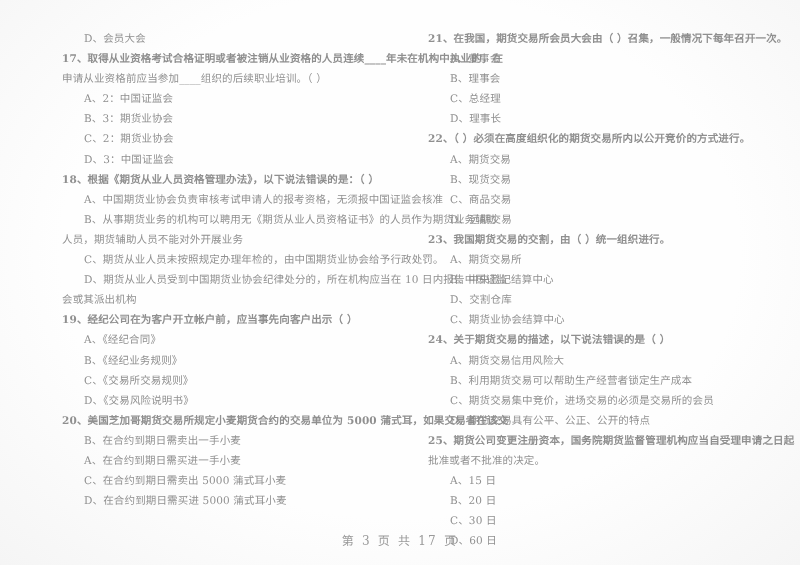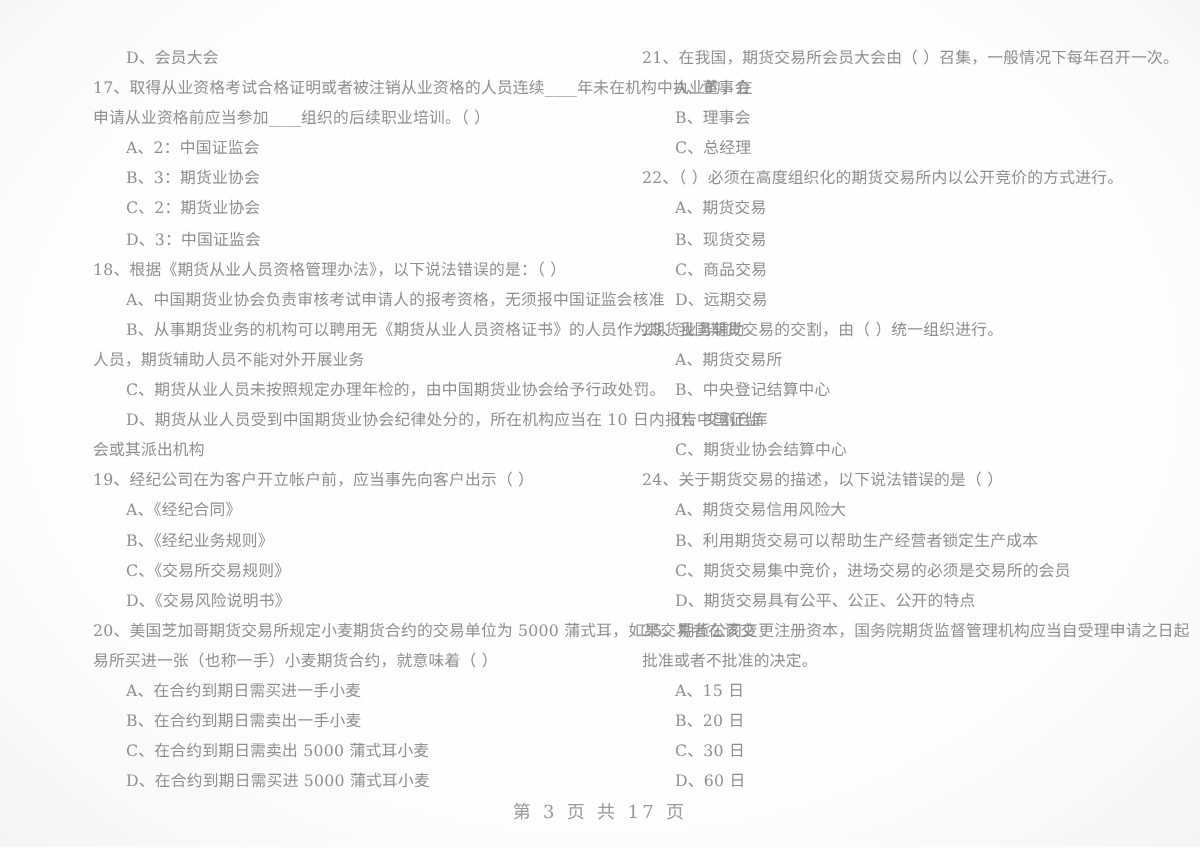--- a/index.html
+++ b/index.html
@@ -47,21 +47,21 @@
     font-size: 10.5px;
     line-height: 1.0;
     margin: 0 0 9.6px 0;
     letter-spacing: 0.15px;
     white-space: nowrap;
     color: #8a8a8a;
     text-rendering: geometricPrecision;
   }
 
   
-  .q-stem { text-indent: 0; }
+  .q-stem { text-indent: 0; font-weight: bold; }
   
   .cont-line { text-indent: 0; }
   
   .q-opt { padding-left: 22px; }
 
   
   .q-stem, .q-opt, .cont-line {
     opacity: 0.95;
   }
 
@@ -98,32 +98,32 @@
         <div class="cont-line">人员，期货辅助人员不能对外开展业务</div>
         <div class="q-opt">C、期货从业人员未按照规定办理年检的，由中国期货业协会给予行政处罚。</div>
         <div class="q-opt">D、期货从业人员受到中国期货业协会纪律处分的，所在机构应当在 10 日内报告中国证监</div>
         <div class="cont-line">会或其派出机构</div>
         <div class="q-stem">19、经纪公司在为客户开立帐户前，应当事先向客户出示（    ）</div>
         <div class="q-opt">A、《经纪合同》</div>
         <div class="q-opt">B、《经纪业务规则》</div>
         <div class="q-opt">C、《交易所交易规则》</div>
         <div class="q-opt">D、《交易风险说明书》</div>
         <div class="q-stem">20、美国芝加哥期货交易所规定小麦期货合约的交易单位为 5000 蒲式耳，如果交易者在该交</div>
-        <div class="cont-line">易所买进一张（也称一手）小麦期货合约，就意味着（    ）</div>
+        <div class="q-opt">B、在合约到期日需卖出一手小麦</div>
         <div class="q-opt">A、在合约到期日需买进一手小麦</div>
-        <div class="q-opt">B、在合约到期日需卖出一手小麦</div>
         <div class="q-opt">C、在合约到期日需卖出 5000 蒲式耳小麦</div>
         <div class="q-opt">D、在合约到期日需买进 5000 蒲式耳小麦</div>
       </div>
 
     <div class="col col-right" id="right-column">
         <div class="q-stem">21、在我国，期货交易所会员大会由（    ）召集，一般情况下每年召开一次。</div>
         <div class="q-opt">A、董事会</div>
         <div class="q-opt">B、理事会</div>
         <div class="q-opt">C、总经理</div>
+        <div class="q-opt">D、理事长</div>
         <div class="q-stem">22、（    ）必须在高度组织化的期货交易所内以公开竞价的方式进行。</div>
         <div class="q-opt">A、期货交易</div>
         <div class="q-opt">B、现货交易</div>
         <div class="q-opt">C、商品交易</div>
         <div class="q-opt">D、远期交易</div>
         <div class="q-stem">23、我国期货交易的交割，由（    ）统一组织进行。</div>
         <div class="q-opt">A、期货交易所</div>
         <div class="q-opt">B、中央登记结算中心</div>
         <div class="q-opt">D、交割仓库</div>
         <div class="q-opt">C、期货业协会结算中心</div>

